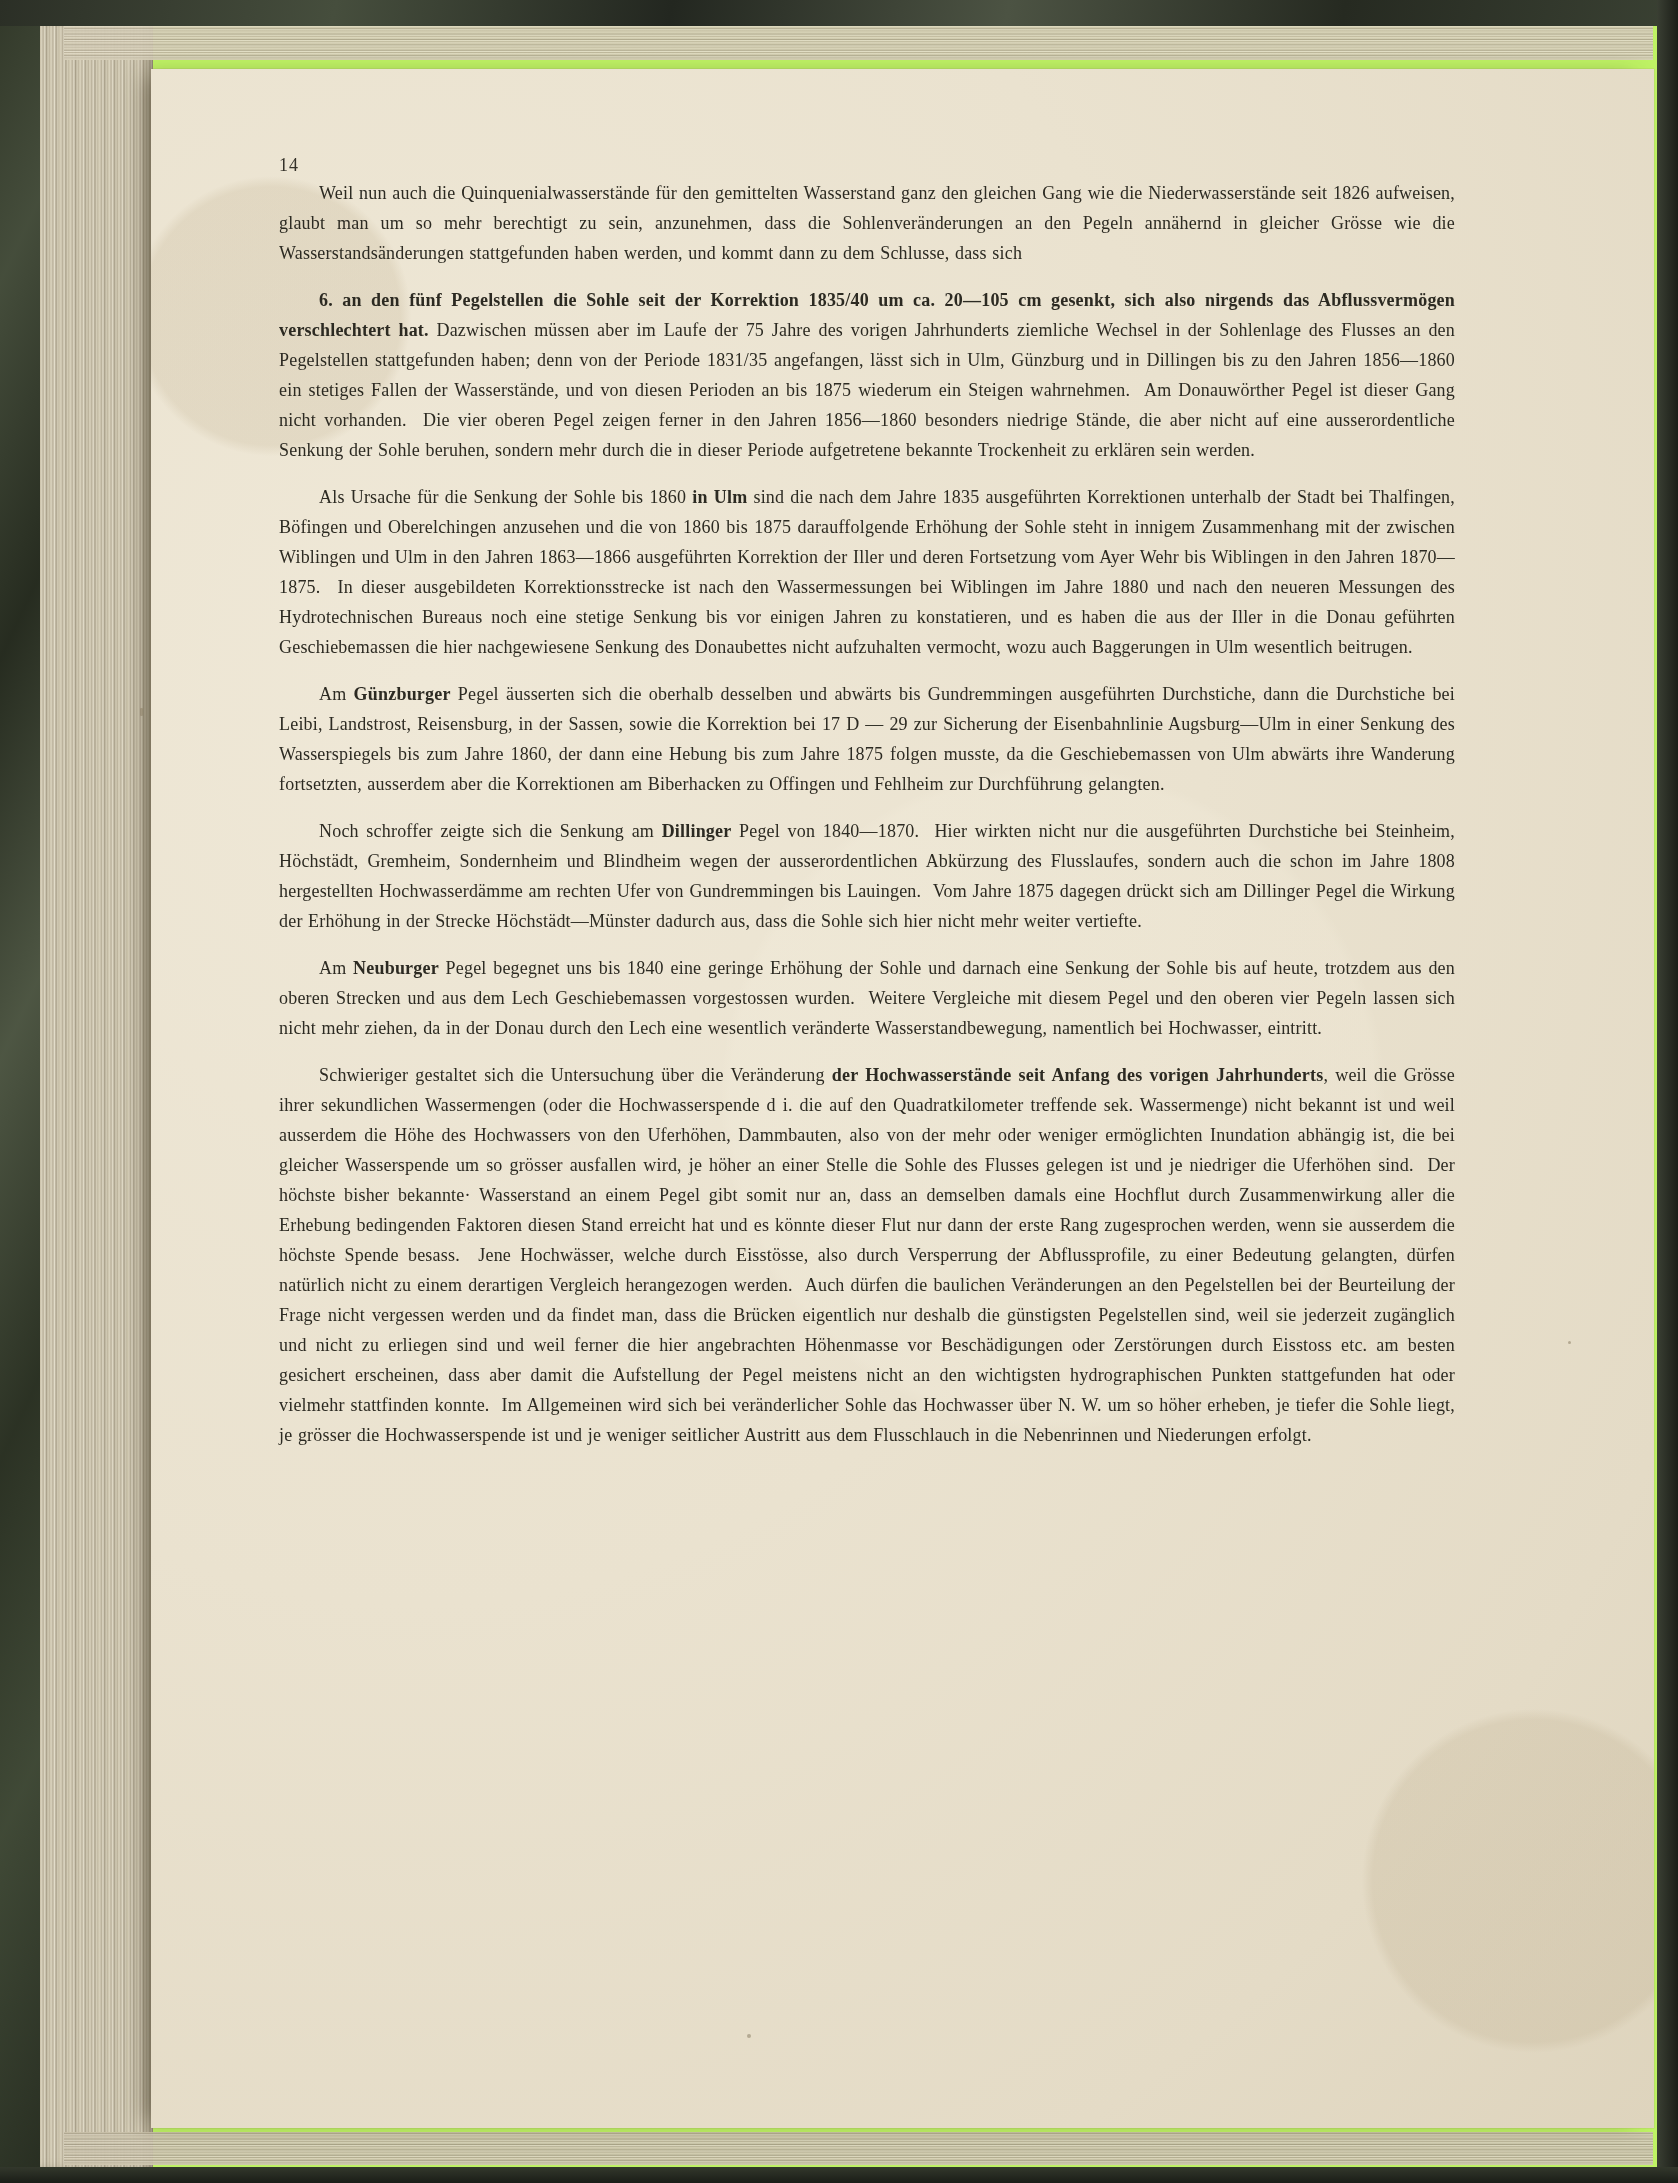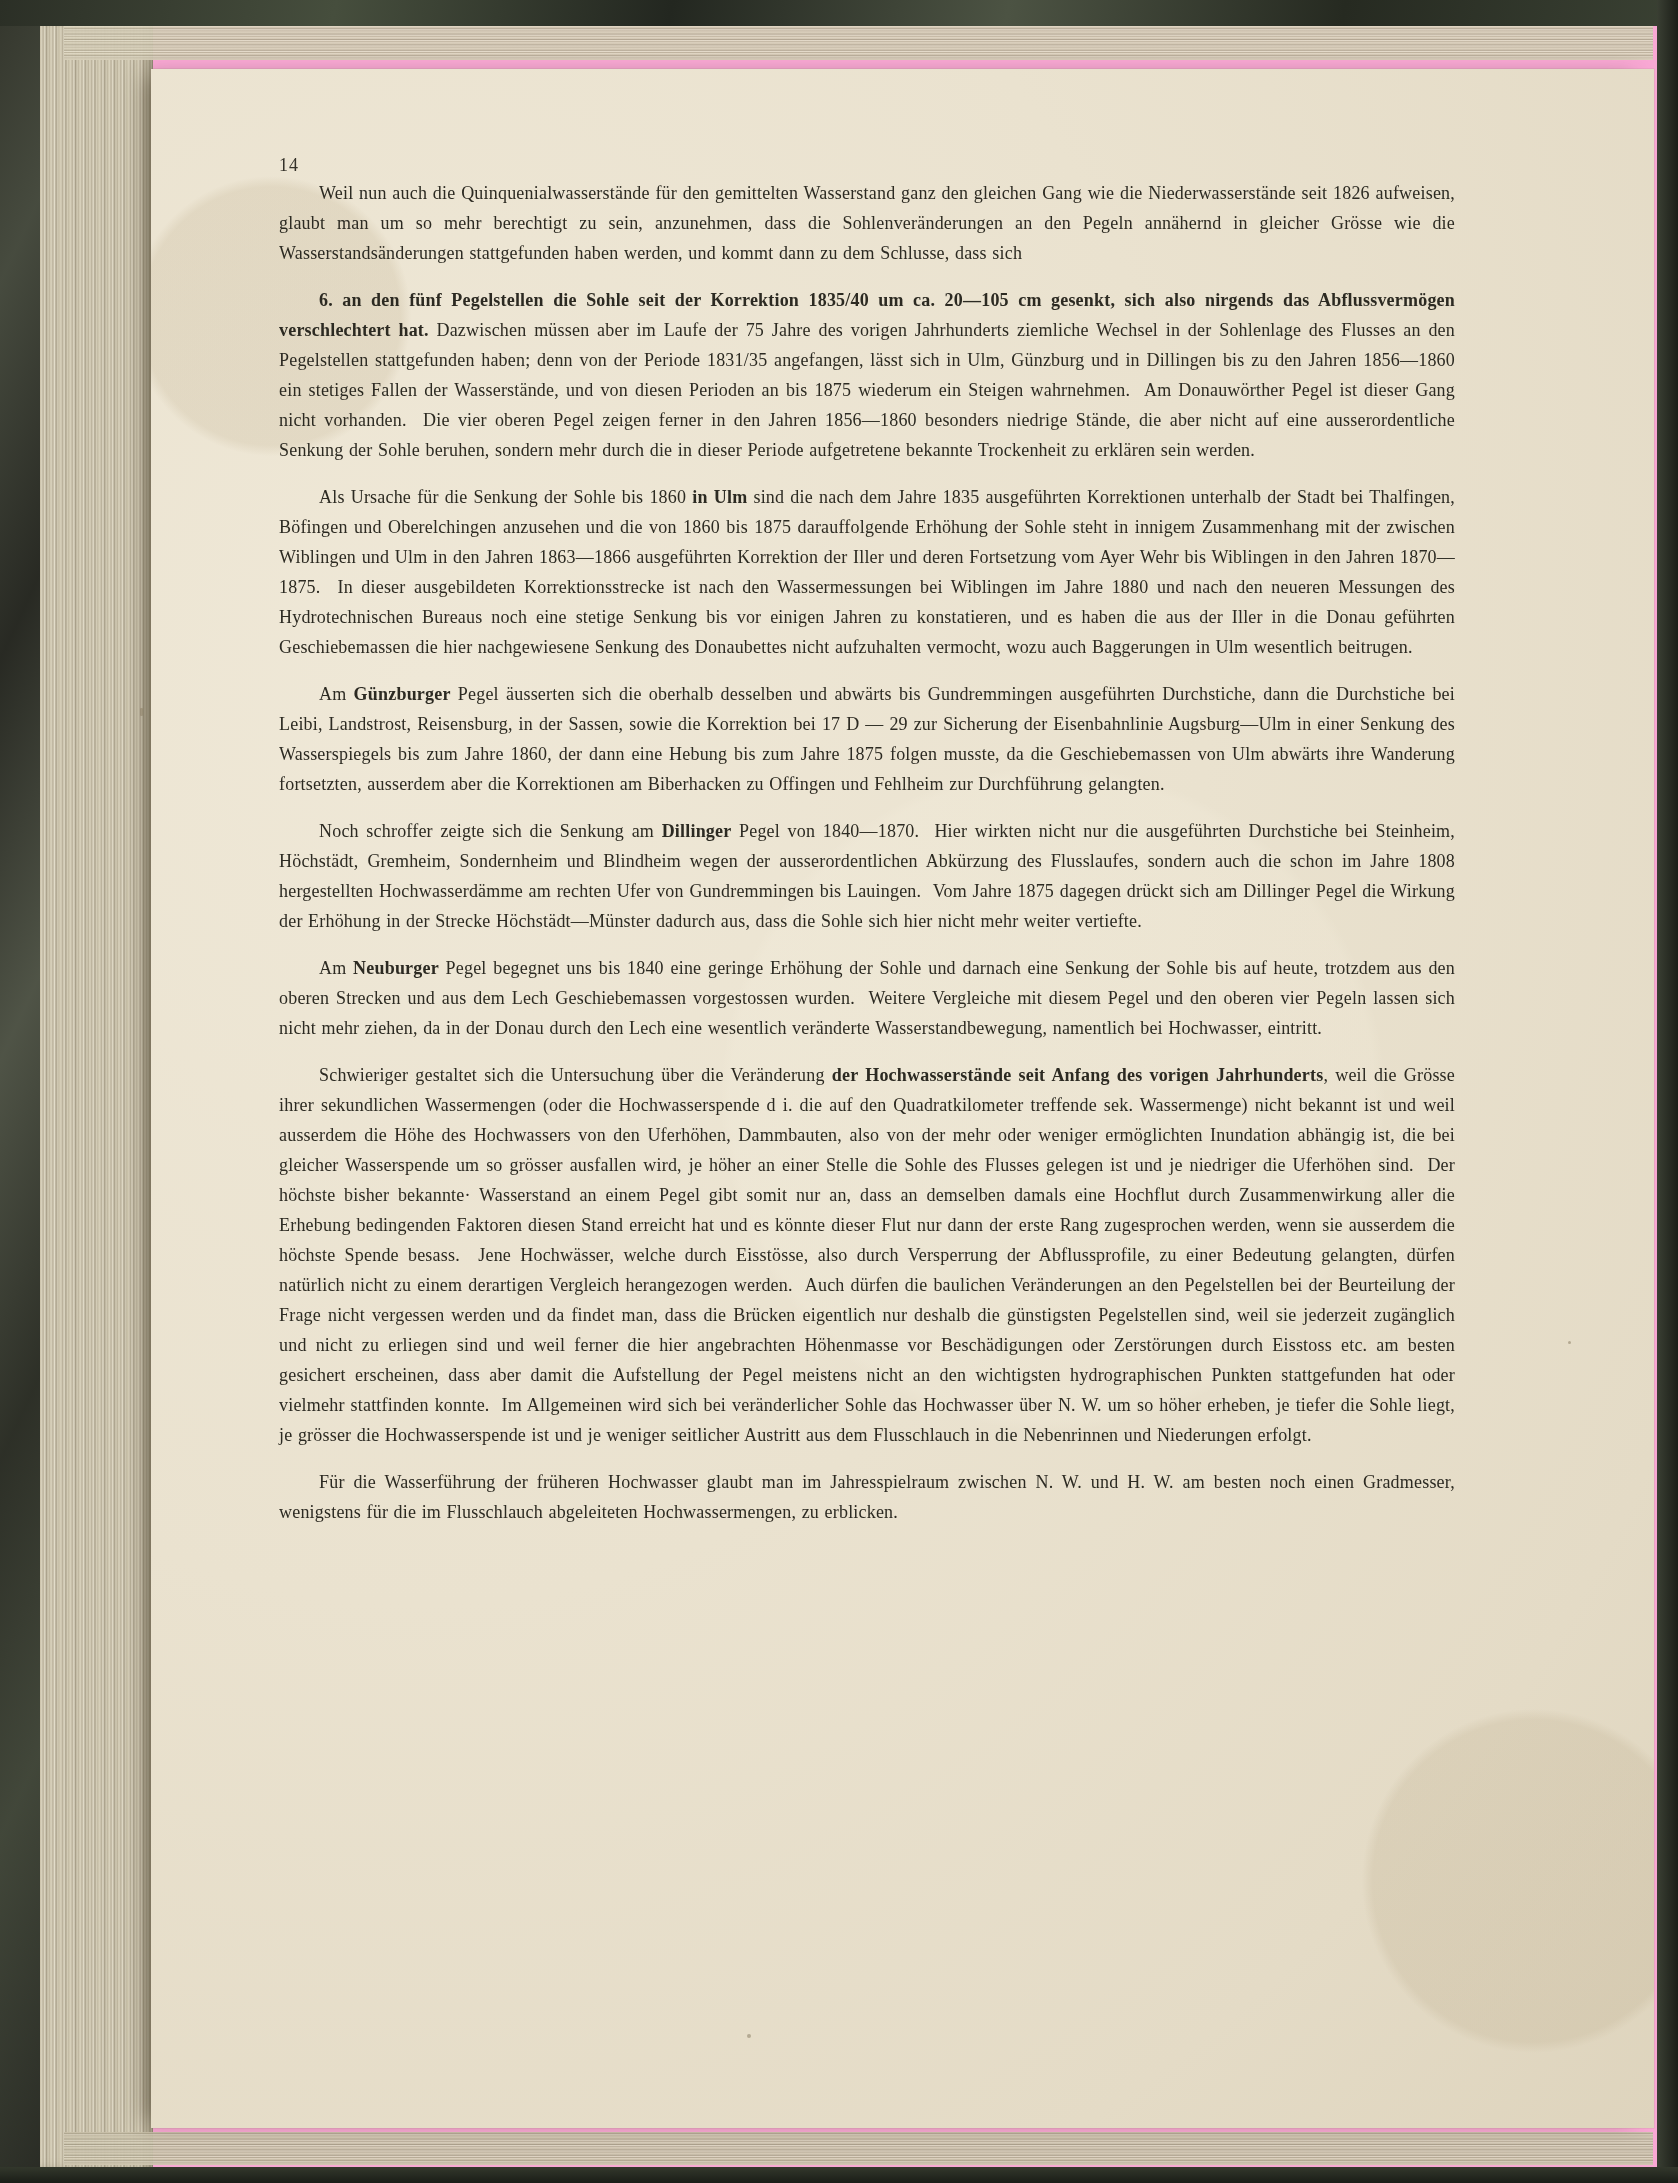--- a/index.html
+++ b/index.html
@@ -12,21 +12,21 @@
     height: 2183px;
     overflow: hidden;
     font-family: "Liberation Serif", serif;
   }
 
   
   #scan {
     position: relative;
     width: 1678px;
     height: 2183px;
-    background: #f9a8d4;
+    background: #bef264;
   }
 
   
   #cover-left {
     position: absolute;
     left: 0; top: 0;
     width: 81px; height: 2183px;
     background:
       linear-gradient(115deg, #2e3328 0%, #41483a 12%, #22261e 28%, #4a5142 45%,
                       #272c22 62%, #3c4435 78%, #1e221b 100%);
@@ -169,17 +169,16 @@
   <div id="folio">14</div>
 
   <div id="content">
     <p>Weil nun auch die Quinquenialwasserstände für den gemittelten Wasserstand ganz den gleichen Gang wie die Niederwasserstände seit 1826 aufweisen, glaubt man um so mehr berechtigt zu sein, anzunehmen, dass die Sohlenveränderungen an den Pegeln annähernd in gleicher Grösse wie die Wasserstandsänderungen stattgefunden haben werden, und kommt dann zu dem Schlusse, dass sich</p>
     <p><b>6. an den fünf Pegelstellen die Sohle seit der Korrektion 1835/40 um ca. 20—105 cm gesenkt, sich also nirgends das Abflussvermögen verschlechtert hat.</b> Dazwischen müssen aber im Laufe der 75 Jahre des vorigen Jahrhunderts ziemliche Wechsel in der Sohlenlage des Flusses an den Pegelstellen stattgefunden haben; denn von der Periode 1831/35 angefangen, lässt sich in Ulm, Günzburg und in Dillingen bis zu den Jahren 1856—1860 ein stetiges Fallen der Wasserstände, und von diesen Perioden an bis 1875 wiederum ein Steigen wahrnehmen. &nbsp;Am Donauwörther Pegel ist dieser Gang nicht vorhanden. &nbsp;Die vier oberen Pegel zeigen ferner in den Jahren 1856—1860 besonders niedrige Stände, die aber nicht auf eine ausserordentliche Senkung der Sohle beruhen, sondern mehr durch die in dieser Periode aufgetretene bekannte Trockenheit zu erklären sein werden.</p>
     <p>Als Ursache für die Senkung der Sohle bis 1860 <b>in Ulm</b> sind die nach dem Jahre 1835 ausgeführten Korrektionen unterhalb der Stadt bei Thalfingen, Böfingen und Oberelchingen anzusehen und die von 1860 bis 1875 darauffolgende Erhöhung der Sohle steht in innigem Zusammenhang mit der zwischen Wiblingen und Ulm in den Jahren 1863—1866 ausgeführten Korrektion der Iller und deren Fortsetzung vom Ayer Wehr bis Wiblingen in den Jahren 1870—1875. &nbsp;In dieser ausgebildeten Korrektionsstrecke ist nach den Wassermessungen bei Wiblingen im Jahre 1880 und nach den neueren Messungen des Hydrotechnischen Bureaus noch eine stetige Senkung bis vor einigen Jahren zu konstatieren, und es haben die aus der Iller in die Donau geführten Geschiebemassen die hier nachgewiesene Senkung des Donaubettes nicht aufzuhalten vermocht, wozu auch Baggerungen in Ulm wesentlich beitrugen.</p>
     <p>Am <b>Günzburger</b> Pegel äusserten sich die oberhalb desselben und abwärts bis Gundremmingen ausgeführten Durchstiche, dann die Durchstiche bei Leibi, Landstrost, Reisensburg, in der Sassen, sowie die Korrektion bei 17 D — 29 zur Sicherung der Eisenbahnlinie Augsburg—Ulm in einer Senkung des Wasserspiegels bis zum Jahre 1860, der dann eine Hebung bis zum Jahre 1875 folgen musste, da die Geschiebemassen von Ulm abwärts ihre Wanderung fortsetzten, ausserdem aber die Korrektionen am Biberhacken zu Offingen und Fehlheim zur Durchführung gelangten.</p>
     <p>Noch schroffer zeigte sich die Senkung am <b>Dillinger</b> Pegel von 1840—1870. &nbsp;Hier wirkten nicht nur die ausgeführten Durchstiche bei Steinheim, Höchstädt, Gremheim, Sondernheim und Blindheim wegen der ausserordentlichen Abkürzung des Flusslaufes, sondern auch die schon im Jahre 1808 hergestellten Hochwasserdämme am rechten Ufer von Gundremmingen bis Lauingen. &nbsp;Vom Jahre 1875 dagegen drückt sich am Dillinger Pegel die Wirkung der Erhöhung in der Strecke Höchstädt—Münster dadurch aus, dass die Sohle sich hier nicht mehr weiter vertiefte.</p>
     <p>Am <b>Neuburger</b> Pegel begegnet uns bis 1840 eine geringe Erhöhung der Sohle und darnach eine Senkung der Sohle bis auf heute, trotzdem aus den oberen Strecken und aus dem Lech Geschiebemassen vorgestossen wurden. &nbsp;Weitere Vergleiche mit diesem Pegel und den oberen vier Pegeln lassen sich nicht mehr ziehen, da in der Donau durch den Lech eine wesentlich veränderte Wasserstandbewegung, namentlich bei Hochwasser, eintritt.</p>
     <p>Schwieriger gestaltet sich die Untersuchung über die Veränderung <b>der Hochwasserstände seit Anfang des vorigen Jahrhunderts</b>, weil die Grösse ihrer sekundlichen Wassermengen (oder die Hochwasserspende d i. die auf den Quadratkilometer treffende sek. Wassermenge) nicht bekannt ist und weil ausserdem die Höhe des Hochwassers von den Uferhöhen, Dammbauten, also von der mehr oder weniger ermöglichten Inundation abhängig ist, die bei gleicher Wasserspende um so grösser ausfallen wird, je höher an einer Stelle die Sohle des Flusses gelegen ist und je niedriger die Uferhöhen sind. &nbsp;Der höchste bisher bekannte· Wasserstand an einem Pegel gibt somit nur an, dass an demselben damals eine Hochflut durch Zusammenwirkung aller die Erhebung bedingenden Faktoren diesen Stand erreicht hat und es könnte dieser Flut nur dann der erste Rang zugesprochen werden, wenn sie ausserdem die höchste Spende besass. &nbsp;Jene Hochwässer, welche durch Eisstösse, also durch Versperrung der Abflussprofile, zu einer Bedeutung gelangten, dürfen natürlich nicht zu einem derartigen Vergleich herangezogen werden. &nbsp;Auch dürfen die baulichen Veränderungen an den Pegelstellen bei der Beurteilung der Frage nicht vergessen werden und da findet man, dass die Brücken eigentlich nur deshalb die günstigsten Pegelstellen sind, weil sie jederzeit zugänglich und nicht zu erliegen sind und weil ferner die hier angebrachten Höhenmasse vor Beschädigungen oder Zerstörungen durch Eisstoss etc. am besten gesichert erscheinen, dass aber damit die Aufstellung der Pegel meistens nicht an den wichtigsten hydrographischen Punkten stattgefunden hat oder vielmehr stattfinden konnte. &nbsp;Im Allgemeinen wird sich bei veränderlicher Sohle das Hochwasser über N. W. um so höher erheben, je tiefer die Sohle liegt, je grösser die Hochwasserspende ist und je weniger seitlicher Austritt aus dem Flusschlauch in die Nebenrinnen und Niederungen erfolgt.</p>
-    <p>Für die Wasserführung der früheren Hochwasser glaubt man im Jahresspielraum zwischen N. W. und H. W. am besten noch einen Gradmesser, wenigstens für die im Flusschlauch abgeleiteten Hochwassermengen, zu erblicken.</p>
   </div>
 
 </div>
 
 
 </body></html>

